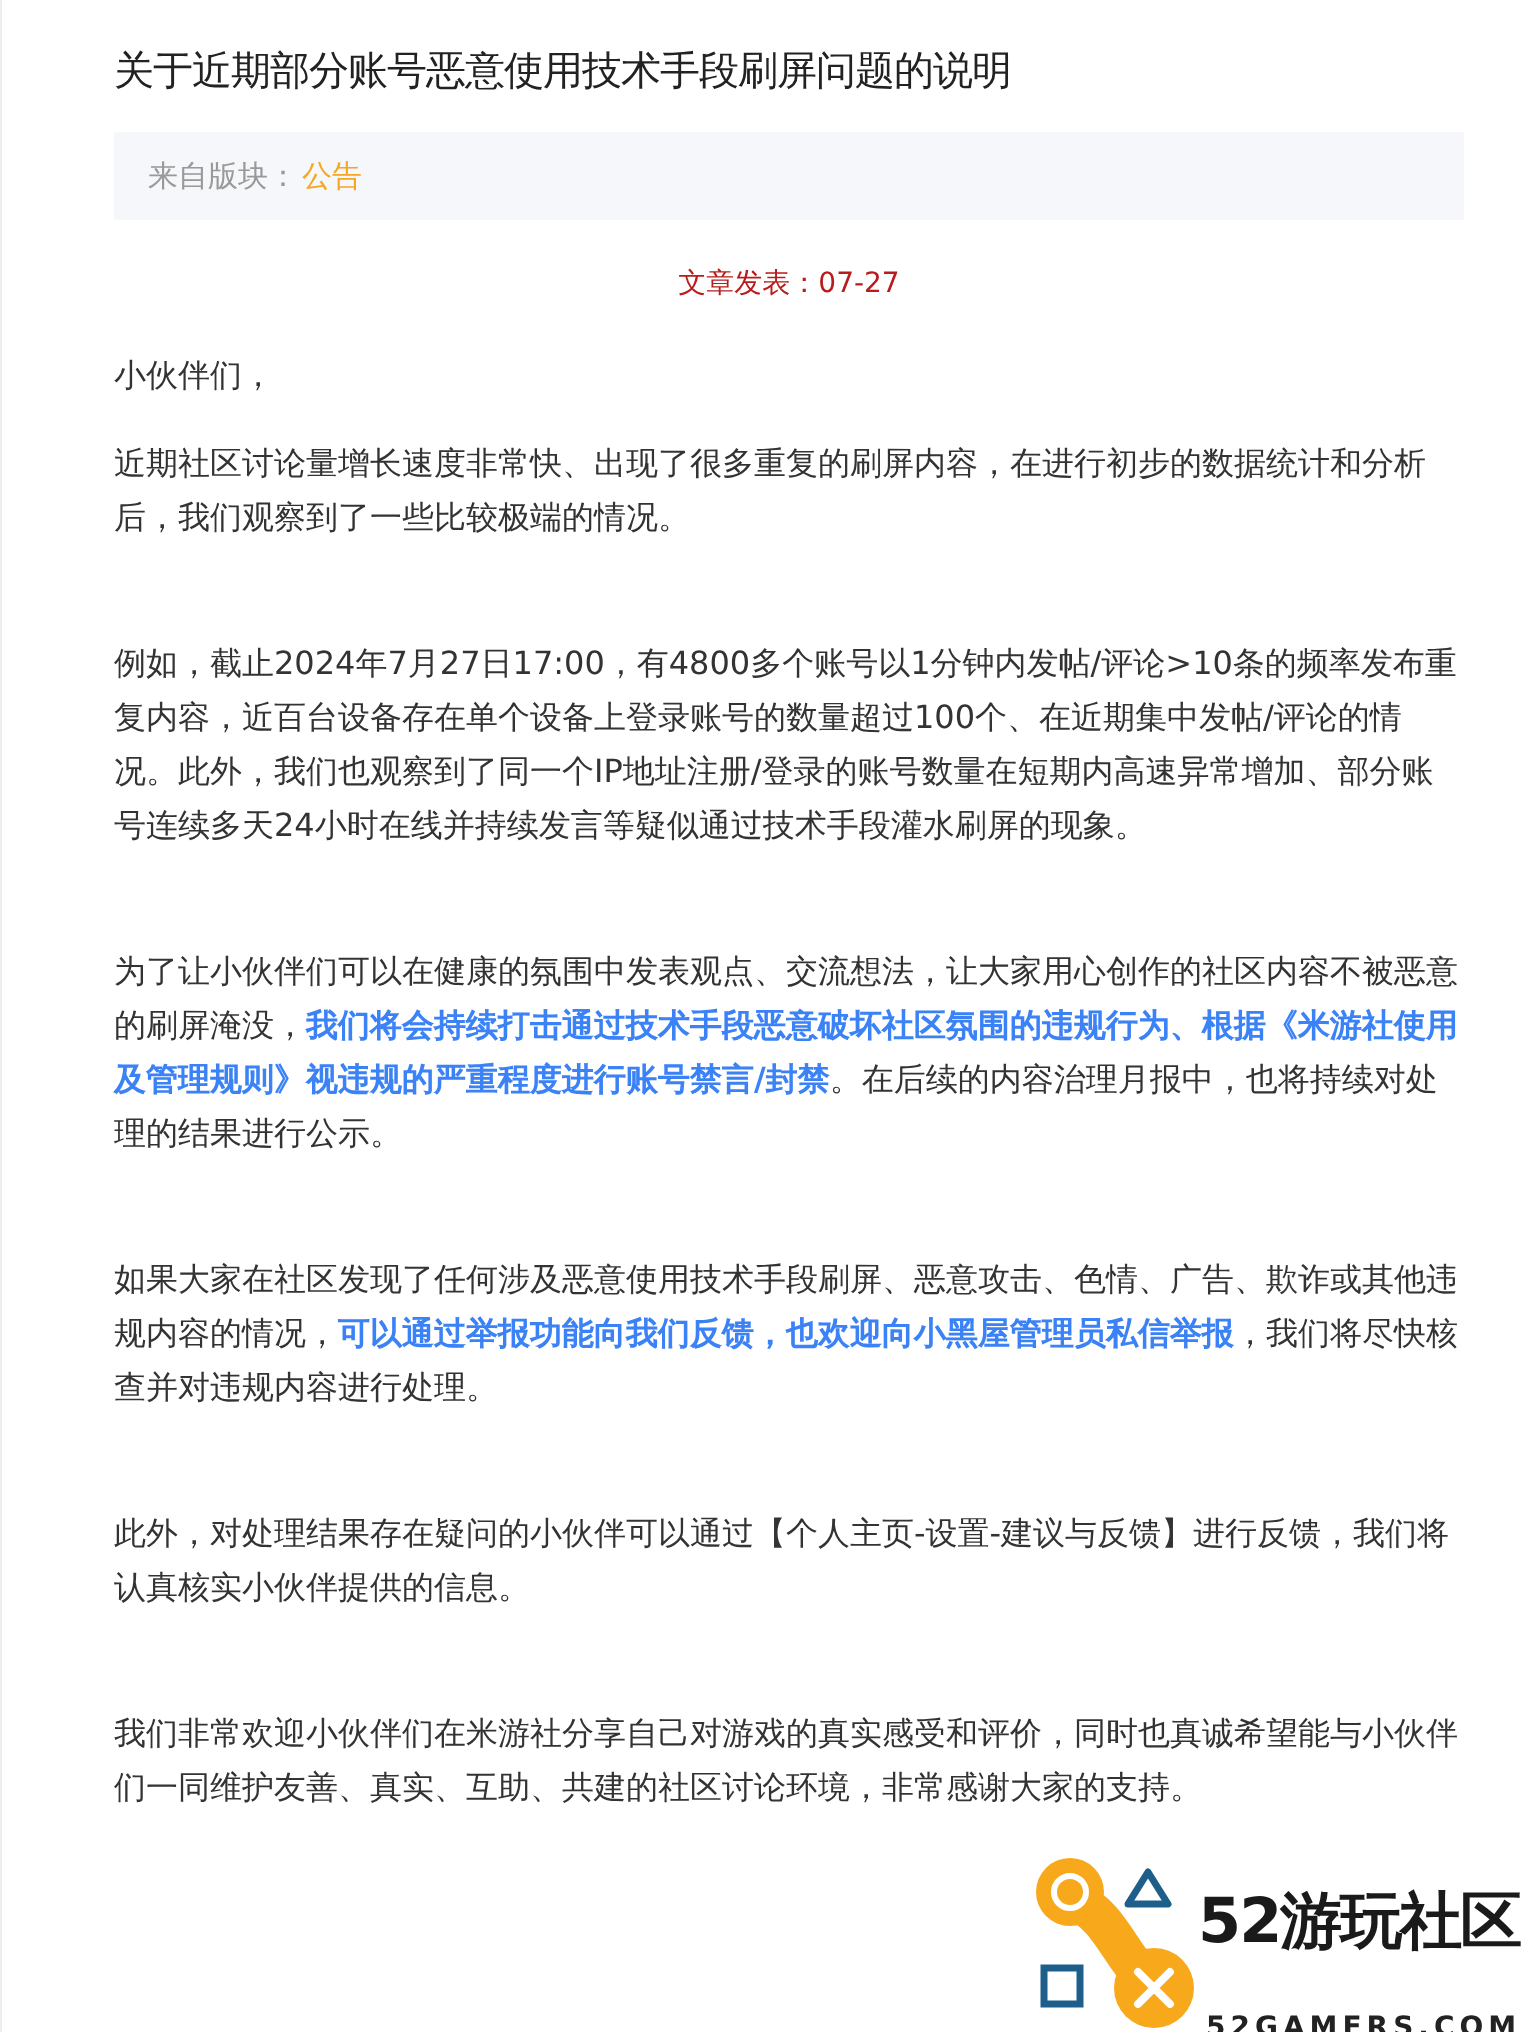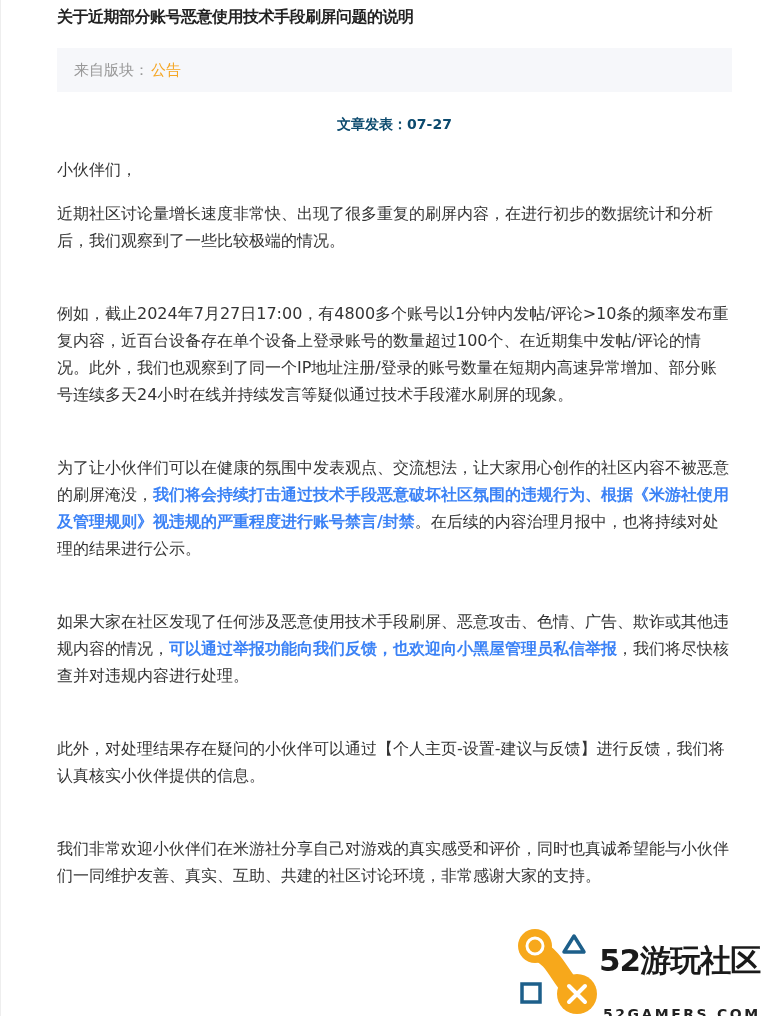--- a/index.html
+++ b/index.html
@@ -17,23 +17,24 @@
       background: #eeeeee;
     }
     .article {
       position: absolute;
       left: 57px;
       top: 0;
       width: 675px;
     }
     .title {
       margin: 0;
-      font-size: 16px;
+      padding-top: 18px;
+      font-size: 20px;
       line-height: 34px;
-      font-weight: bold;
+      font-weight: normal;
       color: #222222;
       letter-spacing: -0.5px;
       white-space: nowrap;
     }
     .meta-bar {
       margin-top: 14px;
       height: 44px;
       background: #f6f7fa;
       display: flex;
       align-items: center;
@@ -48,23 +49,22 @@
     .stat {
       display: flex; align-items: center; color: #b8b8b8; font-size: 15px;
       margin-left: 34px;
     }
     .stat:first-child { margin-left: 0; }
     .stat svg { width: 16px; height: 16px; margin-right: 4px; }
     .publish-date {
       text-align: center;
       margin-top: 22px;
       font-size: 14px;
-      color: #0c4a6e;
+      color: #b91c1c;
       line-height: 20px;
-      font-weight: bold;
     }
     .content {
       margin-top: 22px;
       font-size: 16px;
       line-height: 27px;
       color: #333333;
     }
     .content p { margin: 0; }
     .content b { font-weight: bold; color: #3b82f6; }
     .p-greet { margin-bottom: 17px !important; }

